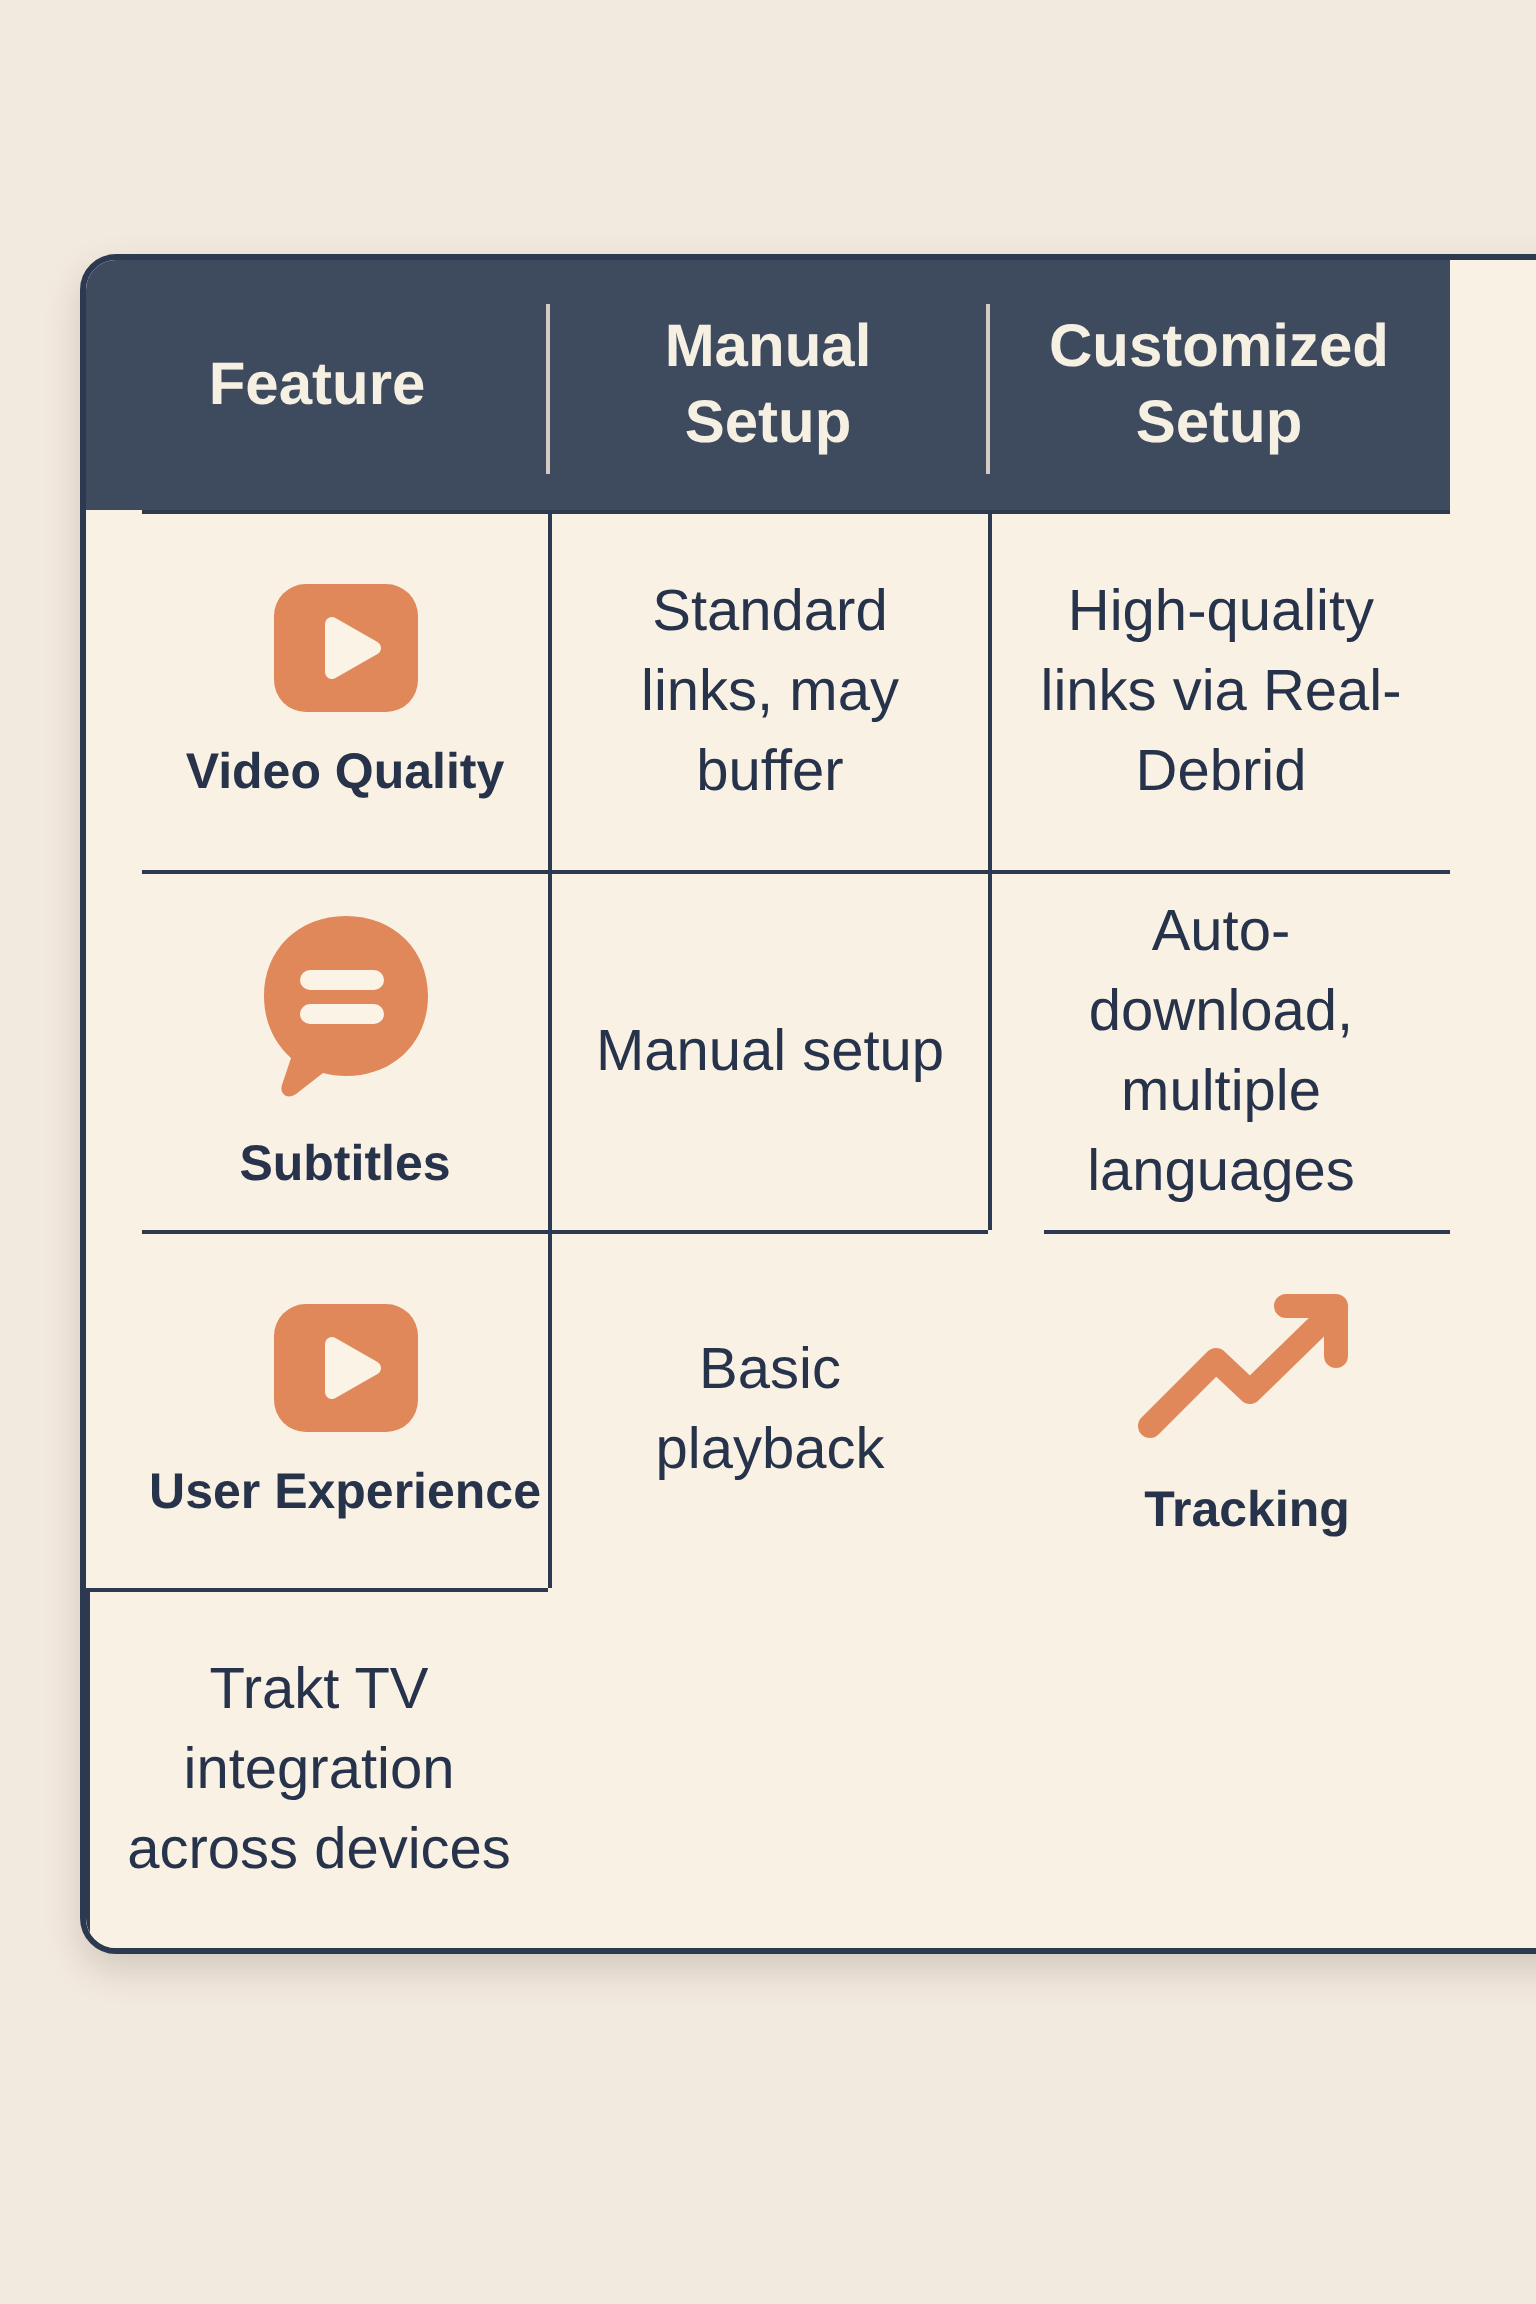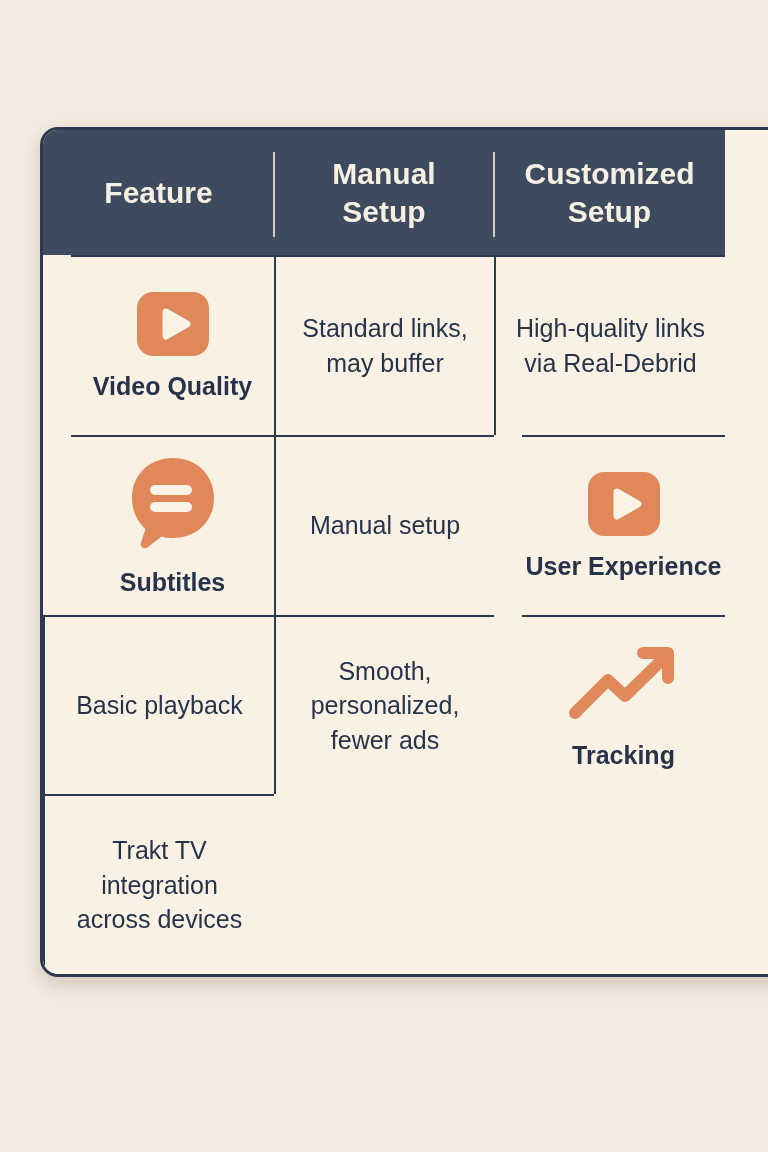--- a/index.html
+++ b/index.html
@@ -59,21 +59,21 @@
     flex-direction: column;
     align-items: center;
     justify-content: center;
     text-align: center;
     color: #26334a;
     padding: 8px 14px;
   }
   .td.colsep { border-left: 2px solid #2c3950; }
 
   .value-text {
-    font-size: 25px;
+    font-size: 29px;
     font-weight: 500;
     line-height: 1.38;
     max-width: 196px;
     color: #26334a;
   }
 
   .feature-cell { gap: 14px; margin-left: 28px; }
   .feature-label {
     font-size: 25px;
     font-weight: 600;
@@ -124,35 +124,35 @@
           <path d="M47 4 C71 4 88 21 88 44 C88 67 71 84 47 84 C43 84 39 83.5 35.5 82.5 L22 93 C18 96 13.5 93 15 88.5 L19.5 75 C11 67.5 6 56.5 6 44 C6 21 23 4 47 4 Z" fill="#e0885a"></path>
           <rect x="24" y="31" width="42" height="10" rx="5" fill="#fbf3e6"></rect>
           <rect x="24" y="48" width="42" height="10" rx="5" fill="#fbf3e6"></rect>
         </svg>
       </span>
       <span class="feature-label">Subtitles</span>
     </div>
     <div class="td colsep">
       <span class="value-text">Manual setup</span>
     </div>
+    <div class="td colsep">
+      <span class="value-text">Auto-download, multiple languages</span>
+    </div>
 
     <div class="td feature-cell">
       <span class="icon-wrap">
         <svg width="76" height="68" viewBox="0 0 76 68" aria-hidden="true">
           <rect x="2" y="2" width="72" height="64" rx="16" fill="#e0885a"></rect>
           <path d="M31 22 L52 34 L31 46 Z" fill="#fbf3e6" stroke="#fbf3e6" stroke-width="7" stroke-linejoin="round"></path>
         </svg>
       </span>
       <span class="feature-label">User Experience</span>
     </div>
     <div class="td colsep">
       <span class="value-text">Basic playback</span>
-    </div>
-    <div class="td colsep">
-      <span class="value-text">Smooth, personalized, fewer ads</span>
     </div>
 
     <div class="td feature-cell">
       <span class="icon-wrap">
         <svg width="118" height="86" viewBox="0 0 118 86" aria-hidden="true">
           <path d="M10 72 L43 39 L60 55 L100 16" fill="none" stroke="#e0885a" stroke-width="12" stroke-linecap="round" stroke-linejoin="round"></path>
           <path d="M78 12 L103 12 L103 37" fill="none" stroke="#e0885a" stroke-width="12" stroke-linecap="round" stroke-linejoin="round"></path>
         </svg>
       </span>
       <span class="feature-label">Tracking</span>

